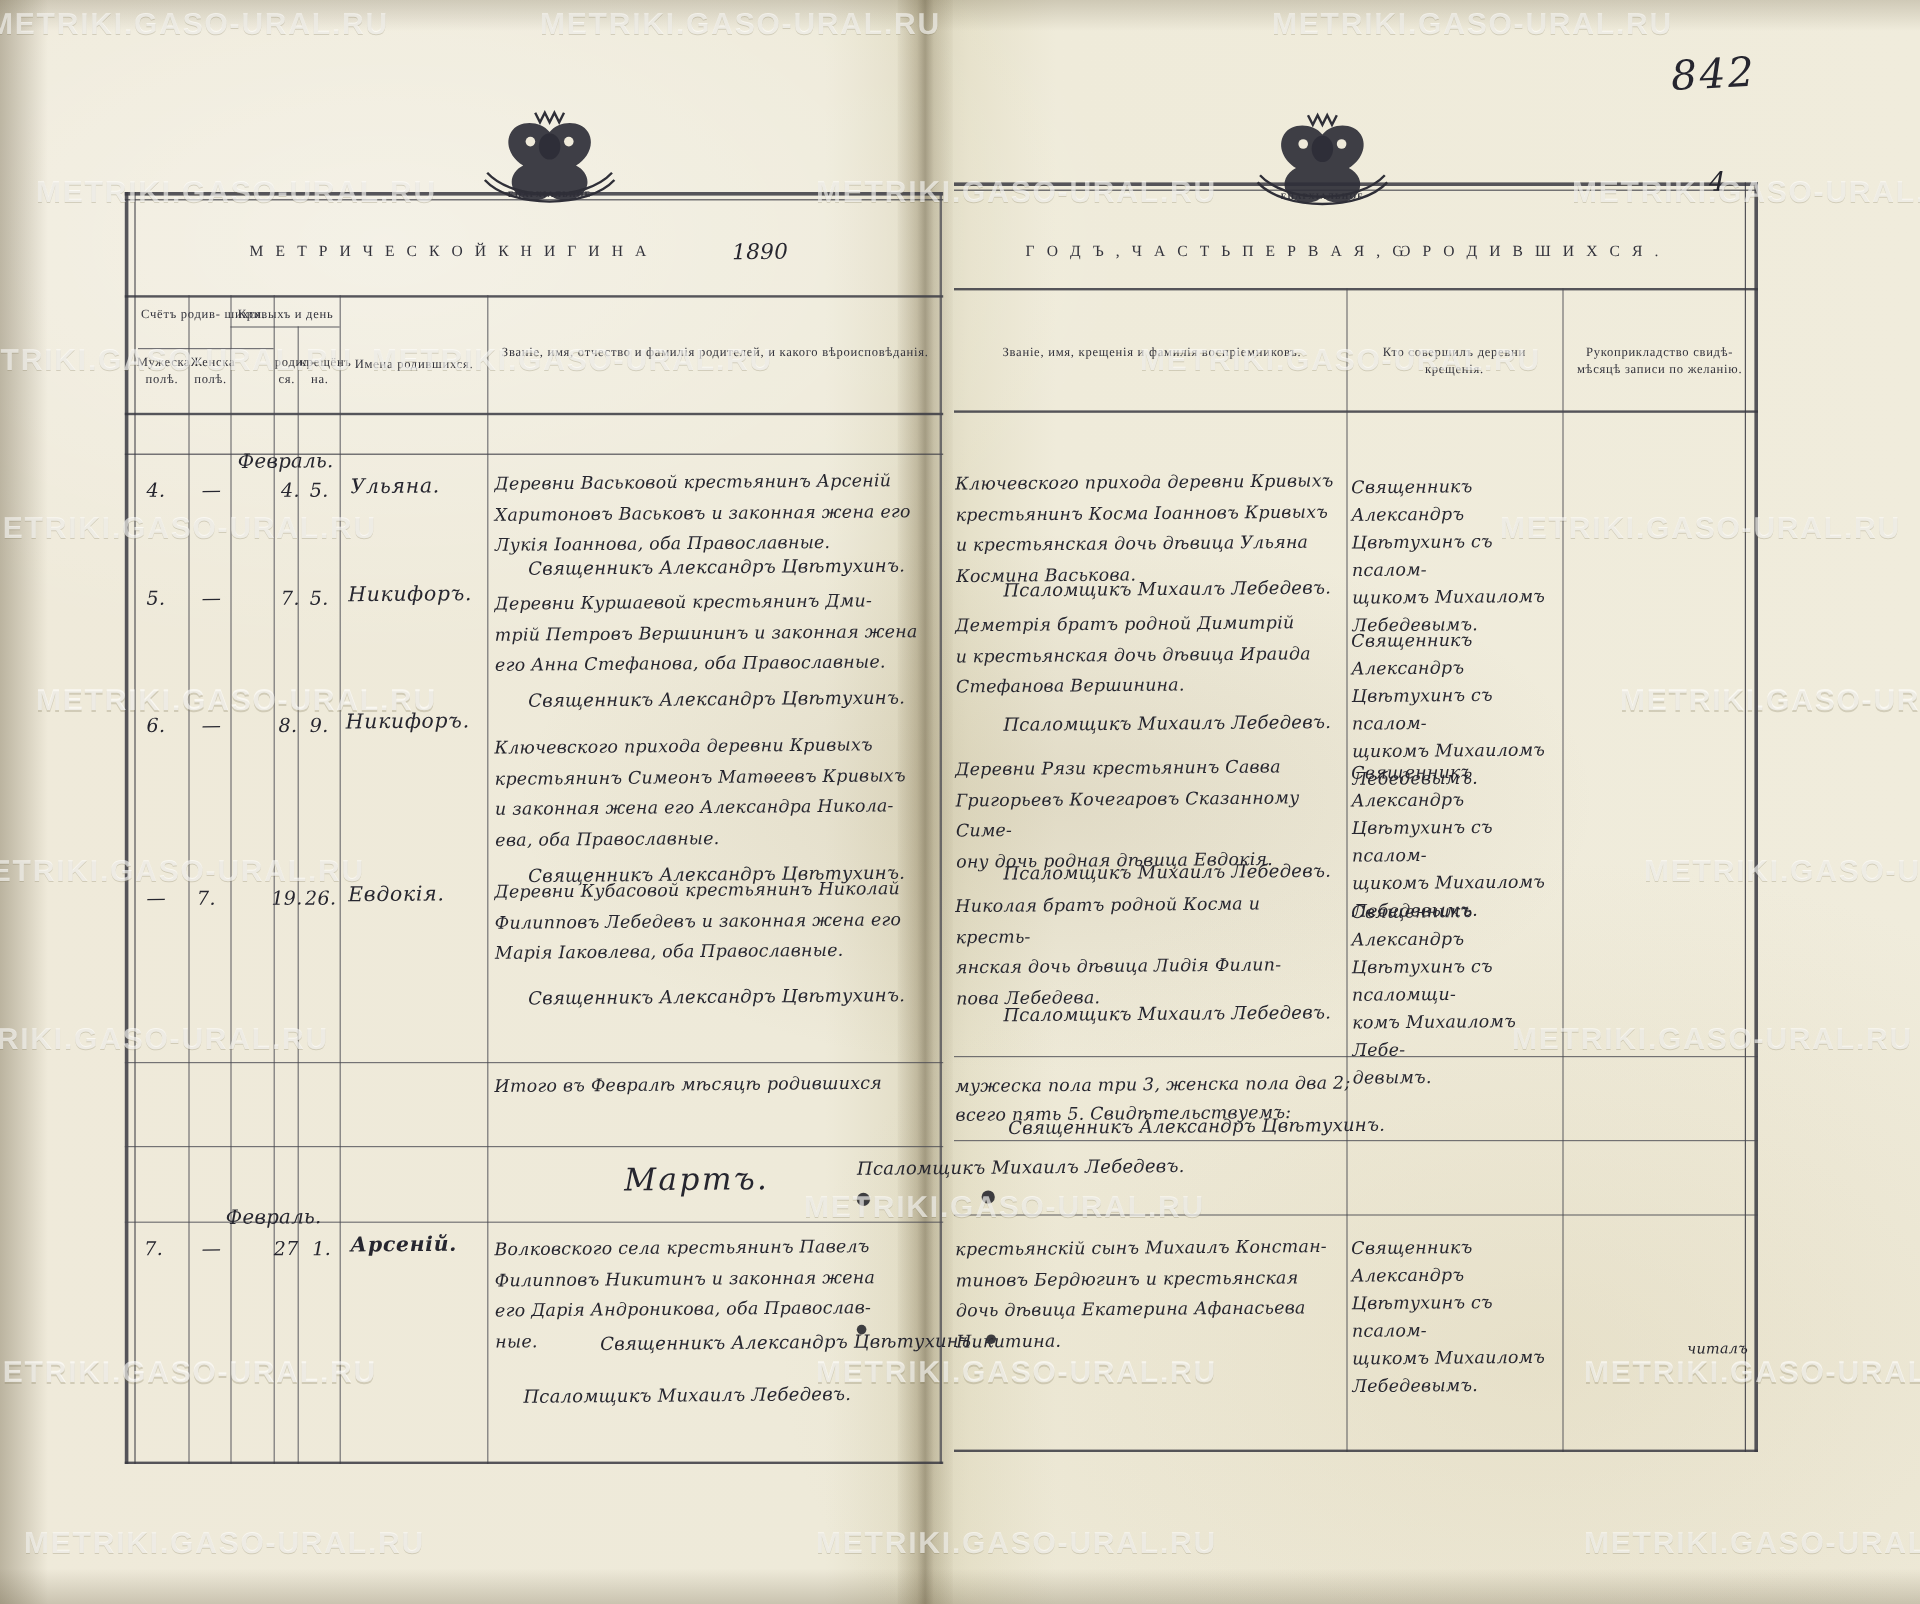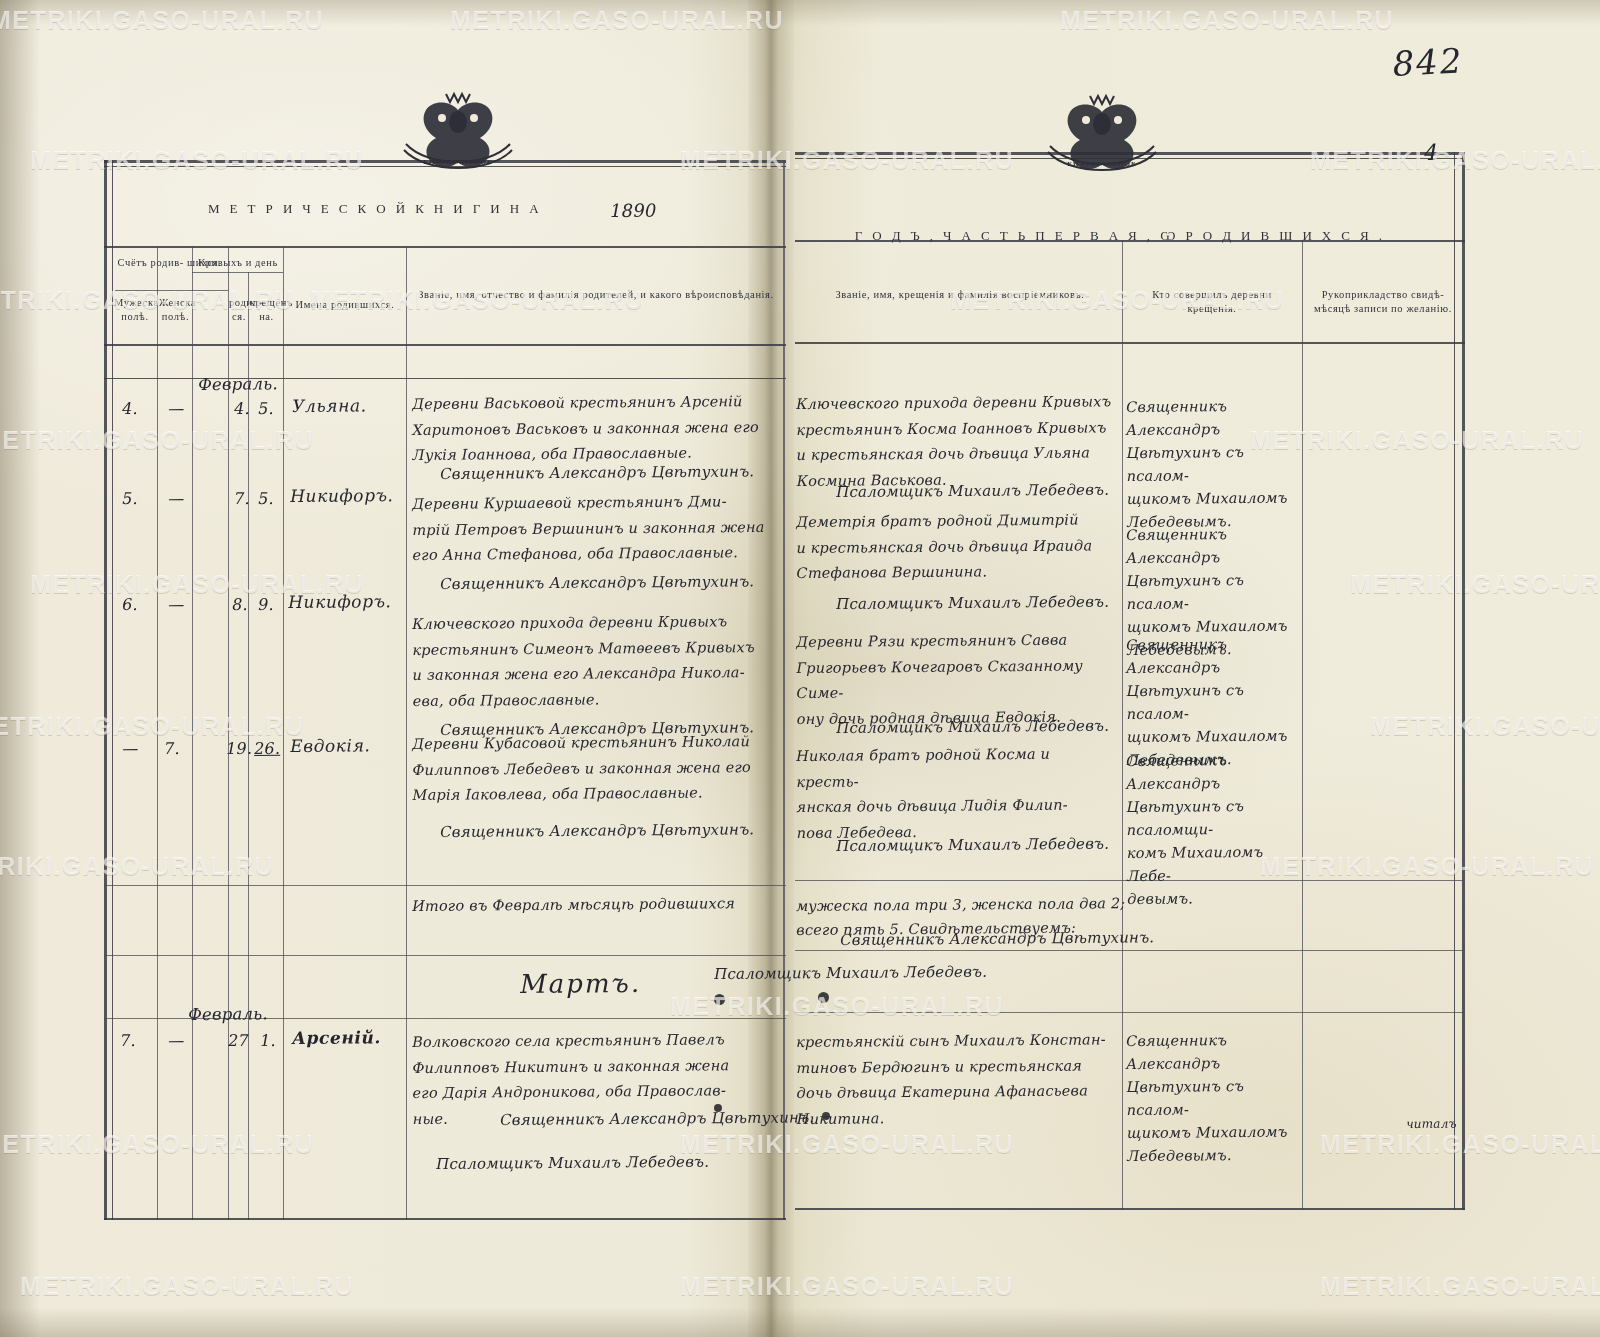--- a/index.html
+++ b/index.html
@@ -215,21 +215,21 @@
       </g>
       <text x="60" y="76" font-family="'Liberation Serif',serif" font-size="7" fill="#2f2f38" text-anchor="middle" letter-spacing="1">ЕПАРХІАЛЬНОЕ</text>
     </svg>
   </div>
 
   <div class="hand folio" style="left:1392px; top:52px;">842</div>
   <div class="hand" style="left:1424px; top:140px; font-size:22px;">4</div>
 
   <div class="printed caps" style="left:140px; top:200px; width:470px;">М Е Т Р И Ч Е С К О Й   К Н И Г И   Н А</div>
   <div class="hand year" style="left:610px; top:198px;">1890</div>
-  <div class="printed caps" style="left:830px; top:200px; width:580px;margin-top:27px;">Г О Д Ъ ,   Ч А С Т Ь   П Е Р В А Я ,   Ѡ   Р О Д И В Ш И Х С Я .</div>
+  <div class="printed caps" style="left:830px; top:200px; width:580px;">Г О Д Ъ ,   Ч А С Т Ь   П Е Р В А Я ,   Ѡ   Р О Д И В Ш И Х С Я .</div>
 
   <div class="printed small" style="left:112px; top:256px; width:115px;">Счётъ родив-
 шихся.</div>
   <div class="printed small" style="left:114px; top:296px; width:42px;">Мужеска
 полѣ.</div>
   <div class="printed small" style="left:159px; top:296px; width:33px;">Женска
 полѣ.</div>
   <div class="printed small" style="left:194px; top:256px; width:88px;">Кривыхъ
 и день</div>
   <div class="printed small" style="left:229px; top:296px; width:20px;">родил-
@@ -300,21 +300,21 @@
   <div class="hand" style="left:1126px; top:634px; width:180px; line-height:23px;">Священникъ Александръ
 Цвѣтухинъ съ псалом-
 щикомъ Михаиломъ
 Лебедевымъ.</div>
   <div class="hand sig" style="left:440px; top:718px;">Священникъ Александръ Цвѣтухинъ.</div>
   <div class="hand sig" style="left:836px; top:716px;">Псаломщикъ Михаилъ Лебедевъ.</div>
 
   <div class="hand num" style="left:122px; top:736px;">—</div>
   <div class="hand num" style="left:164px; top:736px;">7.</div>
   <div class="hand num" style="left:226px; top:736px;">19.</div>
-  <div class="hand num" style="left:254px; top:736px;text-decoration:underline;">26.</div>
+  <div class="hand num" style="left:254px; top:736px;">26.</div>
   <div class="hand name" style="left:290px; top:734px;">Евдокія.</div>
   <div class="hand" style="left:412px; top:732px; width:370px;">Деревни Кубасовой крестьянинъ Николай
 Филипповъ Лебедевъ и законная жена его
 Марія Іаковлева, оба Православные.</div>
   <div class="hand" style="left:796px; top:744px; width:320px;">Николая братъ родной Косма и кресть-
 янская дочь дѣвица Лидія Филип-
 пова Лебедева.</div>
   <div class="hand" style="left:1126px; top:750px; width:180px; line-height:23px;">Священникъ Александръ
 Цвѣтухинъ съ псаломщи-
 комъ Михаиломъ Лебе-

